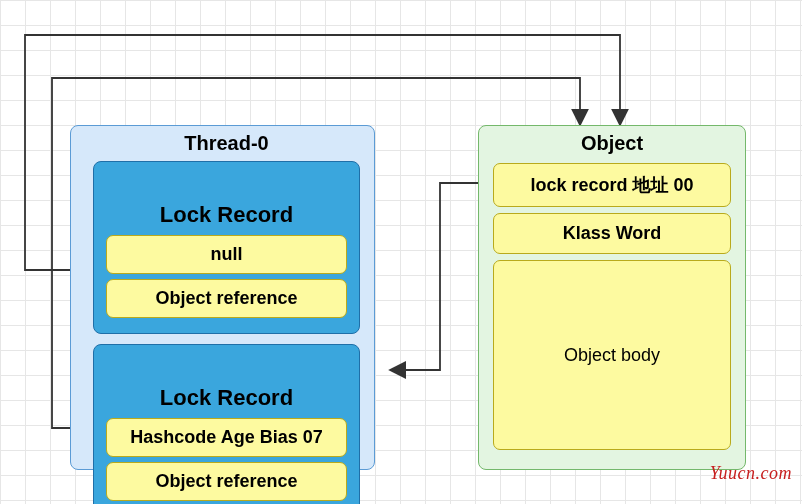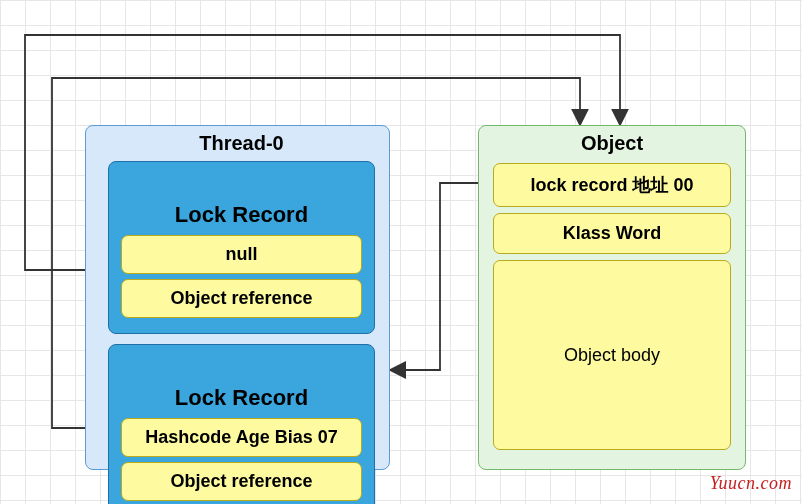--- a/index.html
+++ b/index.html
@@ -21,21 +21,21 @@
     z-index: 0;
   }
   .svg-layer {
     position: absolute;
     inset: 0;
     z-index: 1;
     pointer-events: none;
   }
   .thread-box {
     position: absolute;
-    left: 85px;
+    left: 70px;
     top: 125px;
     width: 305px;
     height: 345px;
     background: #d6e8fa;
     border: 1.5px solid #5b9bd5;
     border-radius: 8px;
     z-index: 2;
     padding-left: 8px;
   }
   .thread-title {
@@ -109,21 +109,21 @@
     color: #000;
     margin: 6px 0;
     height: 190px;
     display: flex;
     align-items: center;
     justify-content: center;
   }
   .watermark {
     position: absolute;
     right: 10px;
-    bottom: 10px;
+    bottom: 20px;
     font-size: 18px;
     color: #c72020;
     font-family: Georgia, serif;
     font-style: italic;
     letter-spacing: 0.5px;
     z-index: 5;
   }
 </style>
 </head>
 <body>

